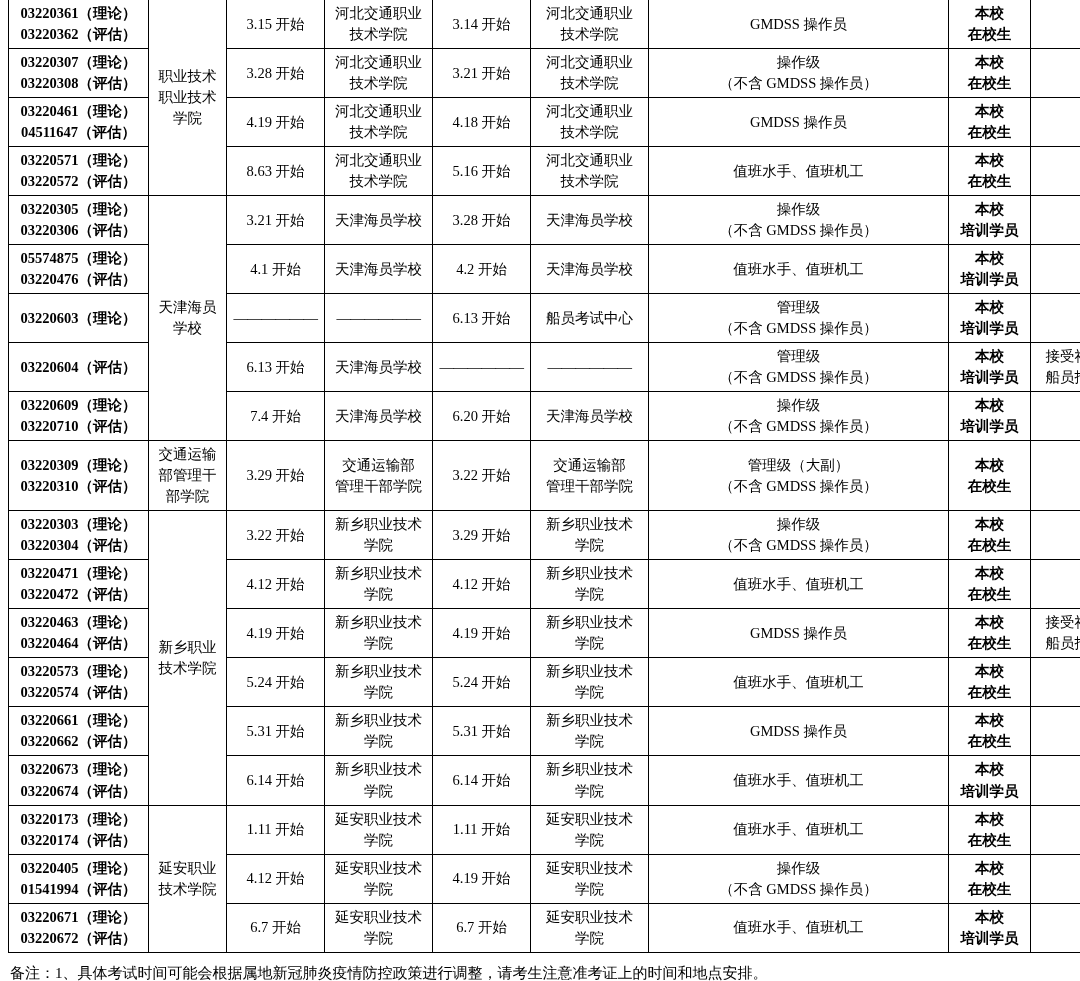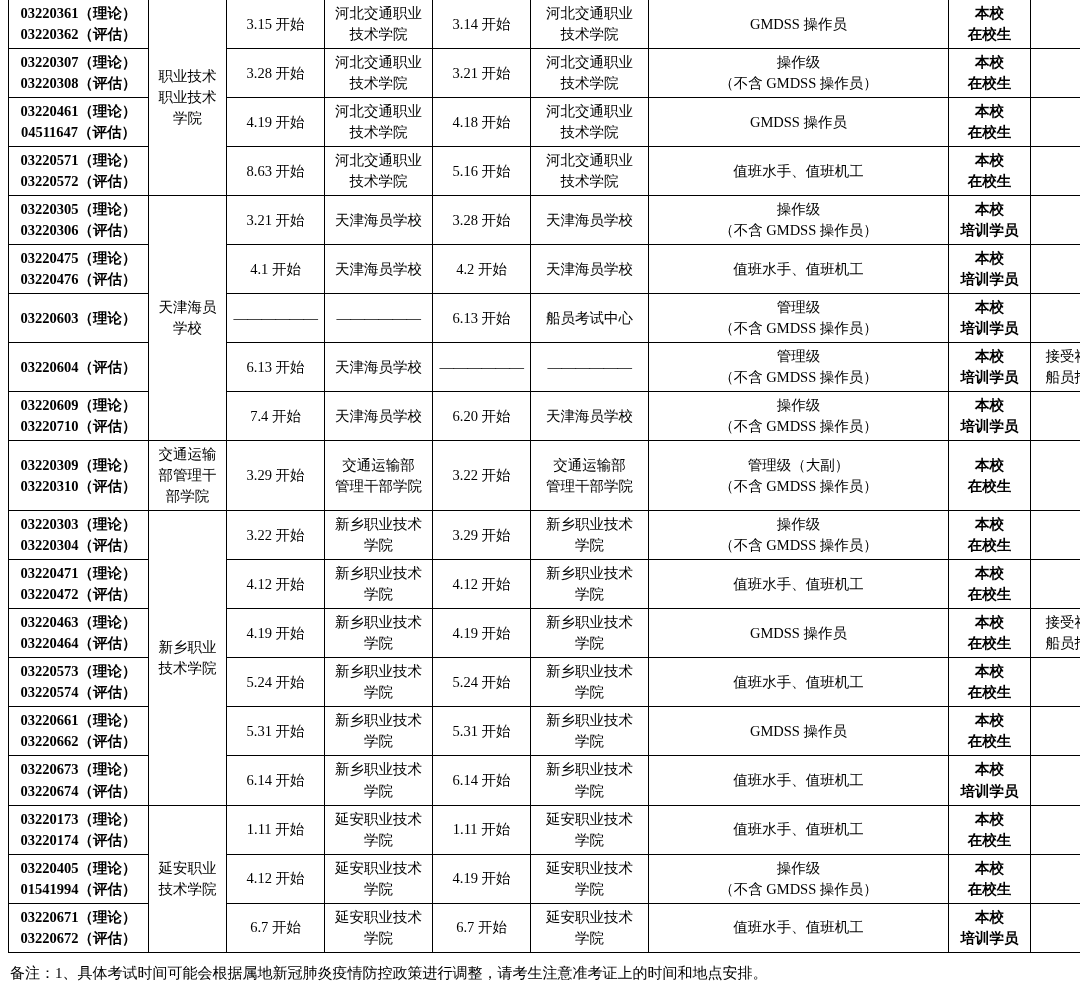--- a/index.html
+++ b/index.html
@@ -219,21 +219,21 @@
             <span class="line">（不含 GMDSS 操作员）</span>
           </td>
           <td class="col-type">
             <span class="line">本校</span>
             <span class="line">培训学员</span>
           </td>
           <td class="col-note"></td>
         </tr>
         <tr>
           <td class="col-code">
-            <span class="line">03220475（理论）</span>
+            <span class="line">05574875（理论）</span>
             <span class="line">03220476（评估）</span>
           </td>
           <td class="col-t1">
             <span class="line">4.1 开始</span>
           </td>
           <td class="col-p1">
             <span class="line">天津海员学校</span>
           </td>
           <td class="col-t2">
             <span class="line">4.2 开始</span>

